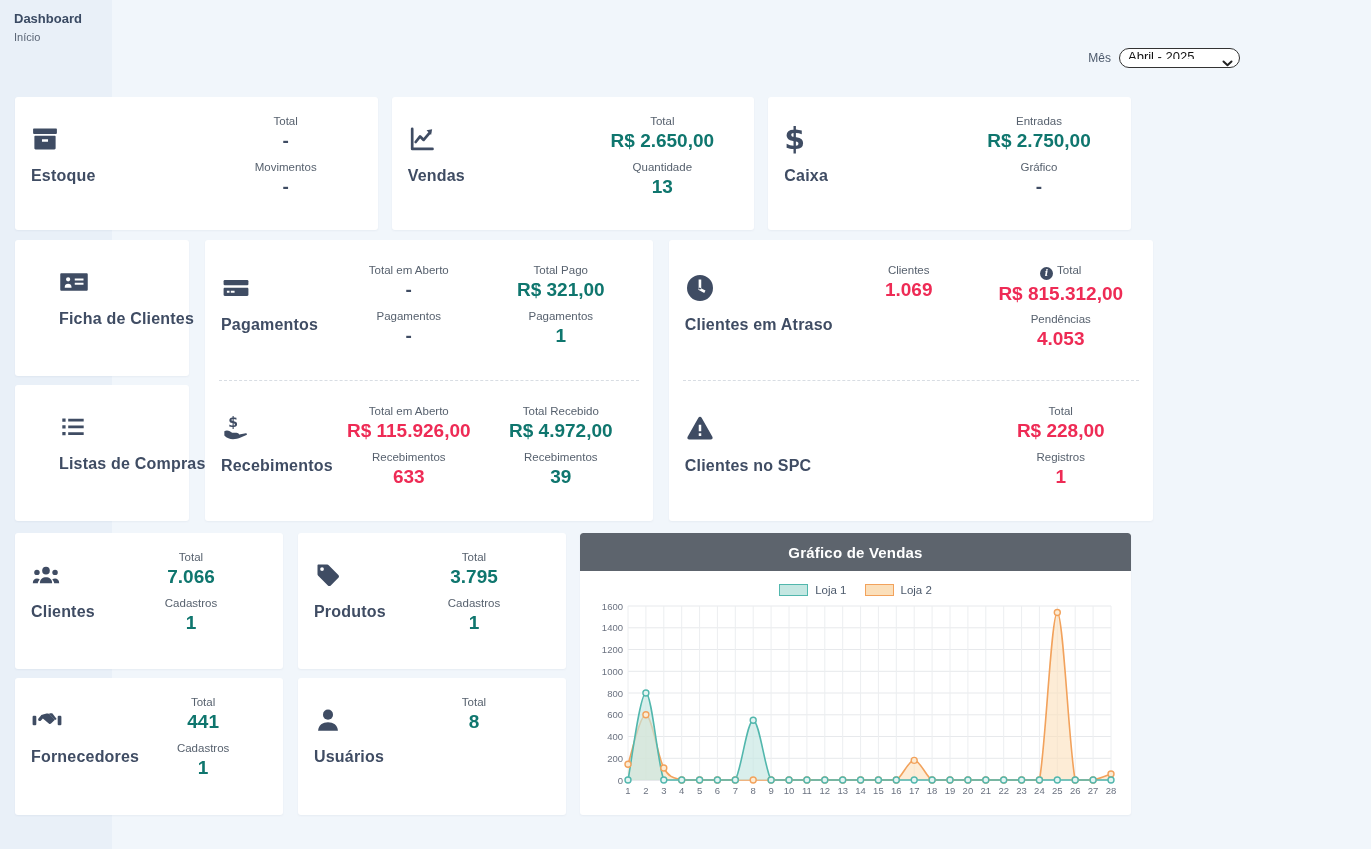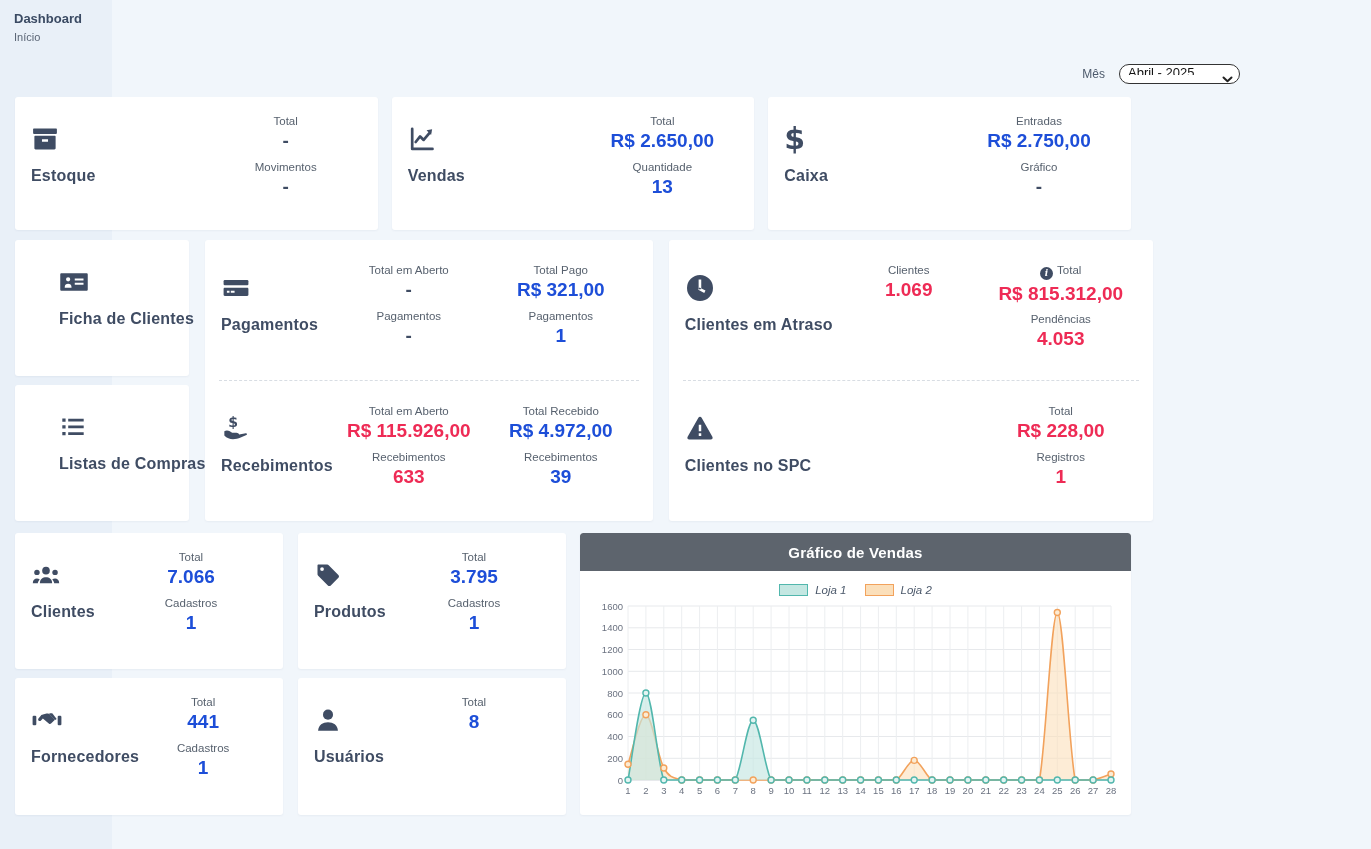--- a/index.html
+++ b/index.html
@@ -10,21 +10,21 @@
     color: #3f4c63;
     position: relative;
     overflow: hidden;
   }
   .breadcrumb { position:absolute; top:11px; left:14px; }
   .breadcrumb .bc-title { font-size:13px; font-weight:bold; color:#3a4a63; }
   .breadcrumb .bc-sub { font-size:11px; color:#5a6575; margin-top:5px; }
 
   .content { position:absolute; left:112px; top:0; right:0; bottom:0; background:#f1f6fb; }
 
-  .month-row { position:absolute; top:63px; right:131px; display:flex; align-items:center; gap:14px; }
+  .month-row { position:absolute; top:47px; right:131px; display:flex; align-items:center; gap:8px; }
   .month-row .month-label { font-size:12px; color:#4c596b; }
   .select-wrap { position:relative; }
   .select-wrap select {
     width:121px; height:20px; font-size:13px; color:#111;
     border:1px solid #333; border-radius:10px; background:#fff;
     padding:0 20px 8px 8px; appearance:none; -webkit-appearance:none;
     font-family:"Liberation Sans", sans-serif;
   }
   .select-wrap .chev { position:absolute; right:7px; top:6px; pointer-events:none; }
 
@@ -47,41 +47,41 @@
   .stat-card { display:flex; padding:18px 16px 0; }
   .module { display:flex; flex-direction:column; }
   .module .icon { height:30px; display:flex; align-items:center; margin-top:9px; }
   .module .card-title { font-size:16px; font-weight:600; color:#3f4c63; margin-top:13px; letter-spacing:.2px; white-space:nowrap; }
   .flex1 { flex:1; }
 
   .scol { width:152px; text-align:center; }
   .scol .stat + .stat { margin-top:9px; }
   .stat-label { font-size:11.5px; color:#57616e; }
   .stat-value { font-size:19px; font-weight:bold; margin-top:3px; line-height:1.15; white-space:nowrap; }
-  .pos { color:#1d4ed8; }
+  .pos { color:#0f766e; }
   .neg { color:#ee2b55; }
   .neu { color:#3f4c63; }
 
   .icon svg { display:block; }
   .ic-fill { fill:#3f4c63; }
   .dollar-glyph { font-size:30px; font-weight:800; color:#3f4c63; line-height:1; font-family:"DejaVu Sans", sans-serif; }
   .info-badge {
     display:inline-flex; width:13px; height:13px; border-radius:50%;
     background:#3f4c63; color:#fff; font-size:9px; font-weight:bold;
     align-items:center; justify-content:center; vertical-align:-2px; margin-right:4px;
     font-family:"DejaVu Serif", serif; font-style:italic;
   }
 
   .chart-card { height:282px; overflow:hidden; display:flex; flex-direction:column; }
   .chart-header {
     height:38px; background:#5d646d; color:#fff; font-size:15px; font-weight:bold;
     display:flex; align-items:center; justify-content:center; border-radius:3px 3px 0 0;
     letter-spacing:.2px;
   }
-  .legend { display:flex; justify-content:center; gap:18px; margin:13px 0 0; align-items:center;font-style:italic; }
+  .legend { display:flex; justify-content:center; gap:18px; margin:13px 0 0; align-items:center; }
   .legend-item { display:flex; align-items:center; gap:7px; }
   .legend .swatch { width:29px; height:12px; border:1.5px solid #999; background:#eee; }
   .legend .legend-label { font-size:11.5px; color:#4c596b; }
   #sales-chart { display:block; margin:2px auto 0; }
 </style>
 </head>
 <body>
 
 <div class="content"></div>
 

